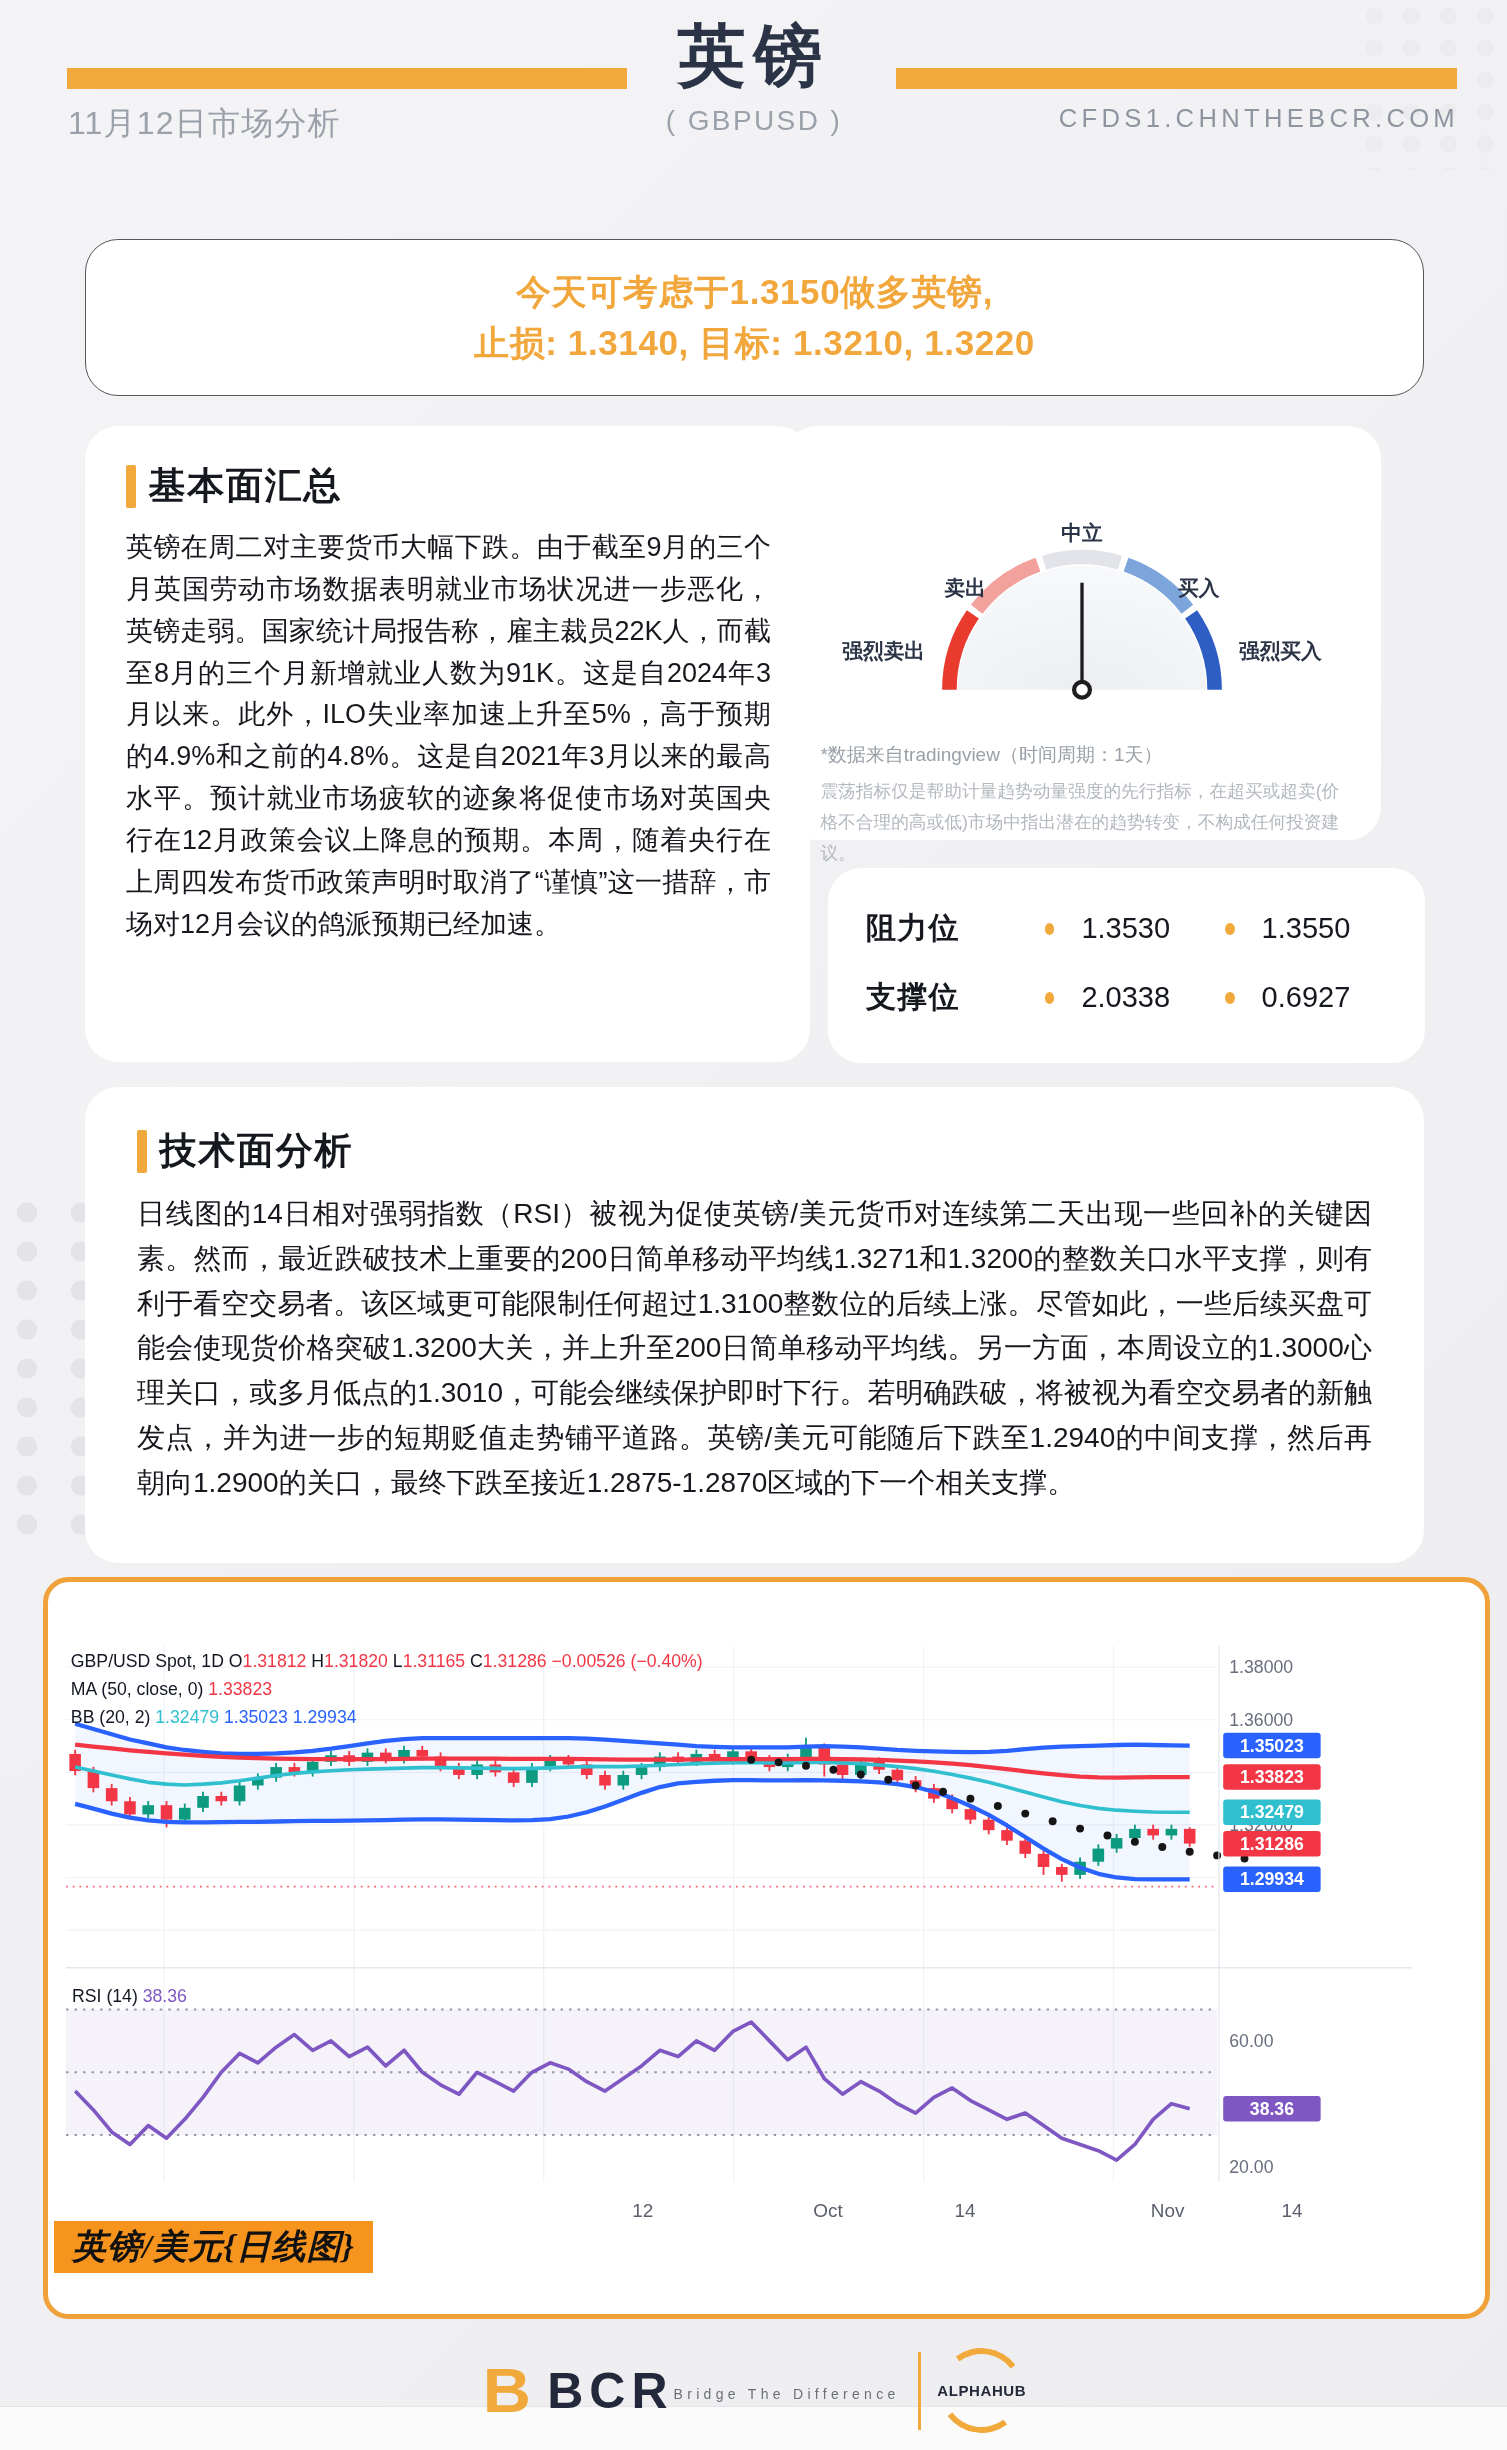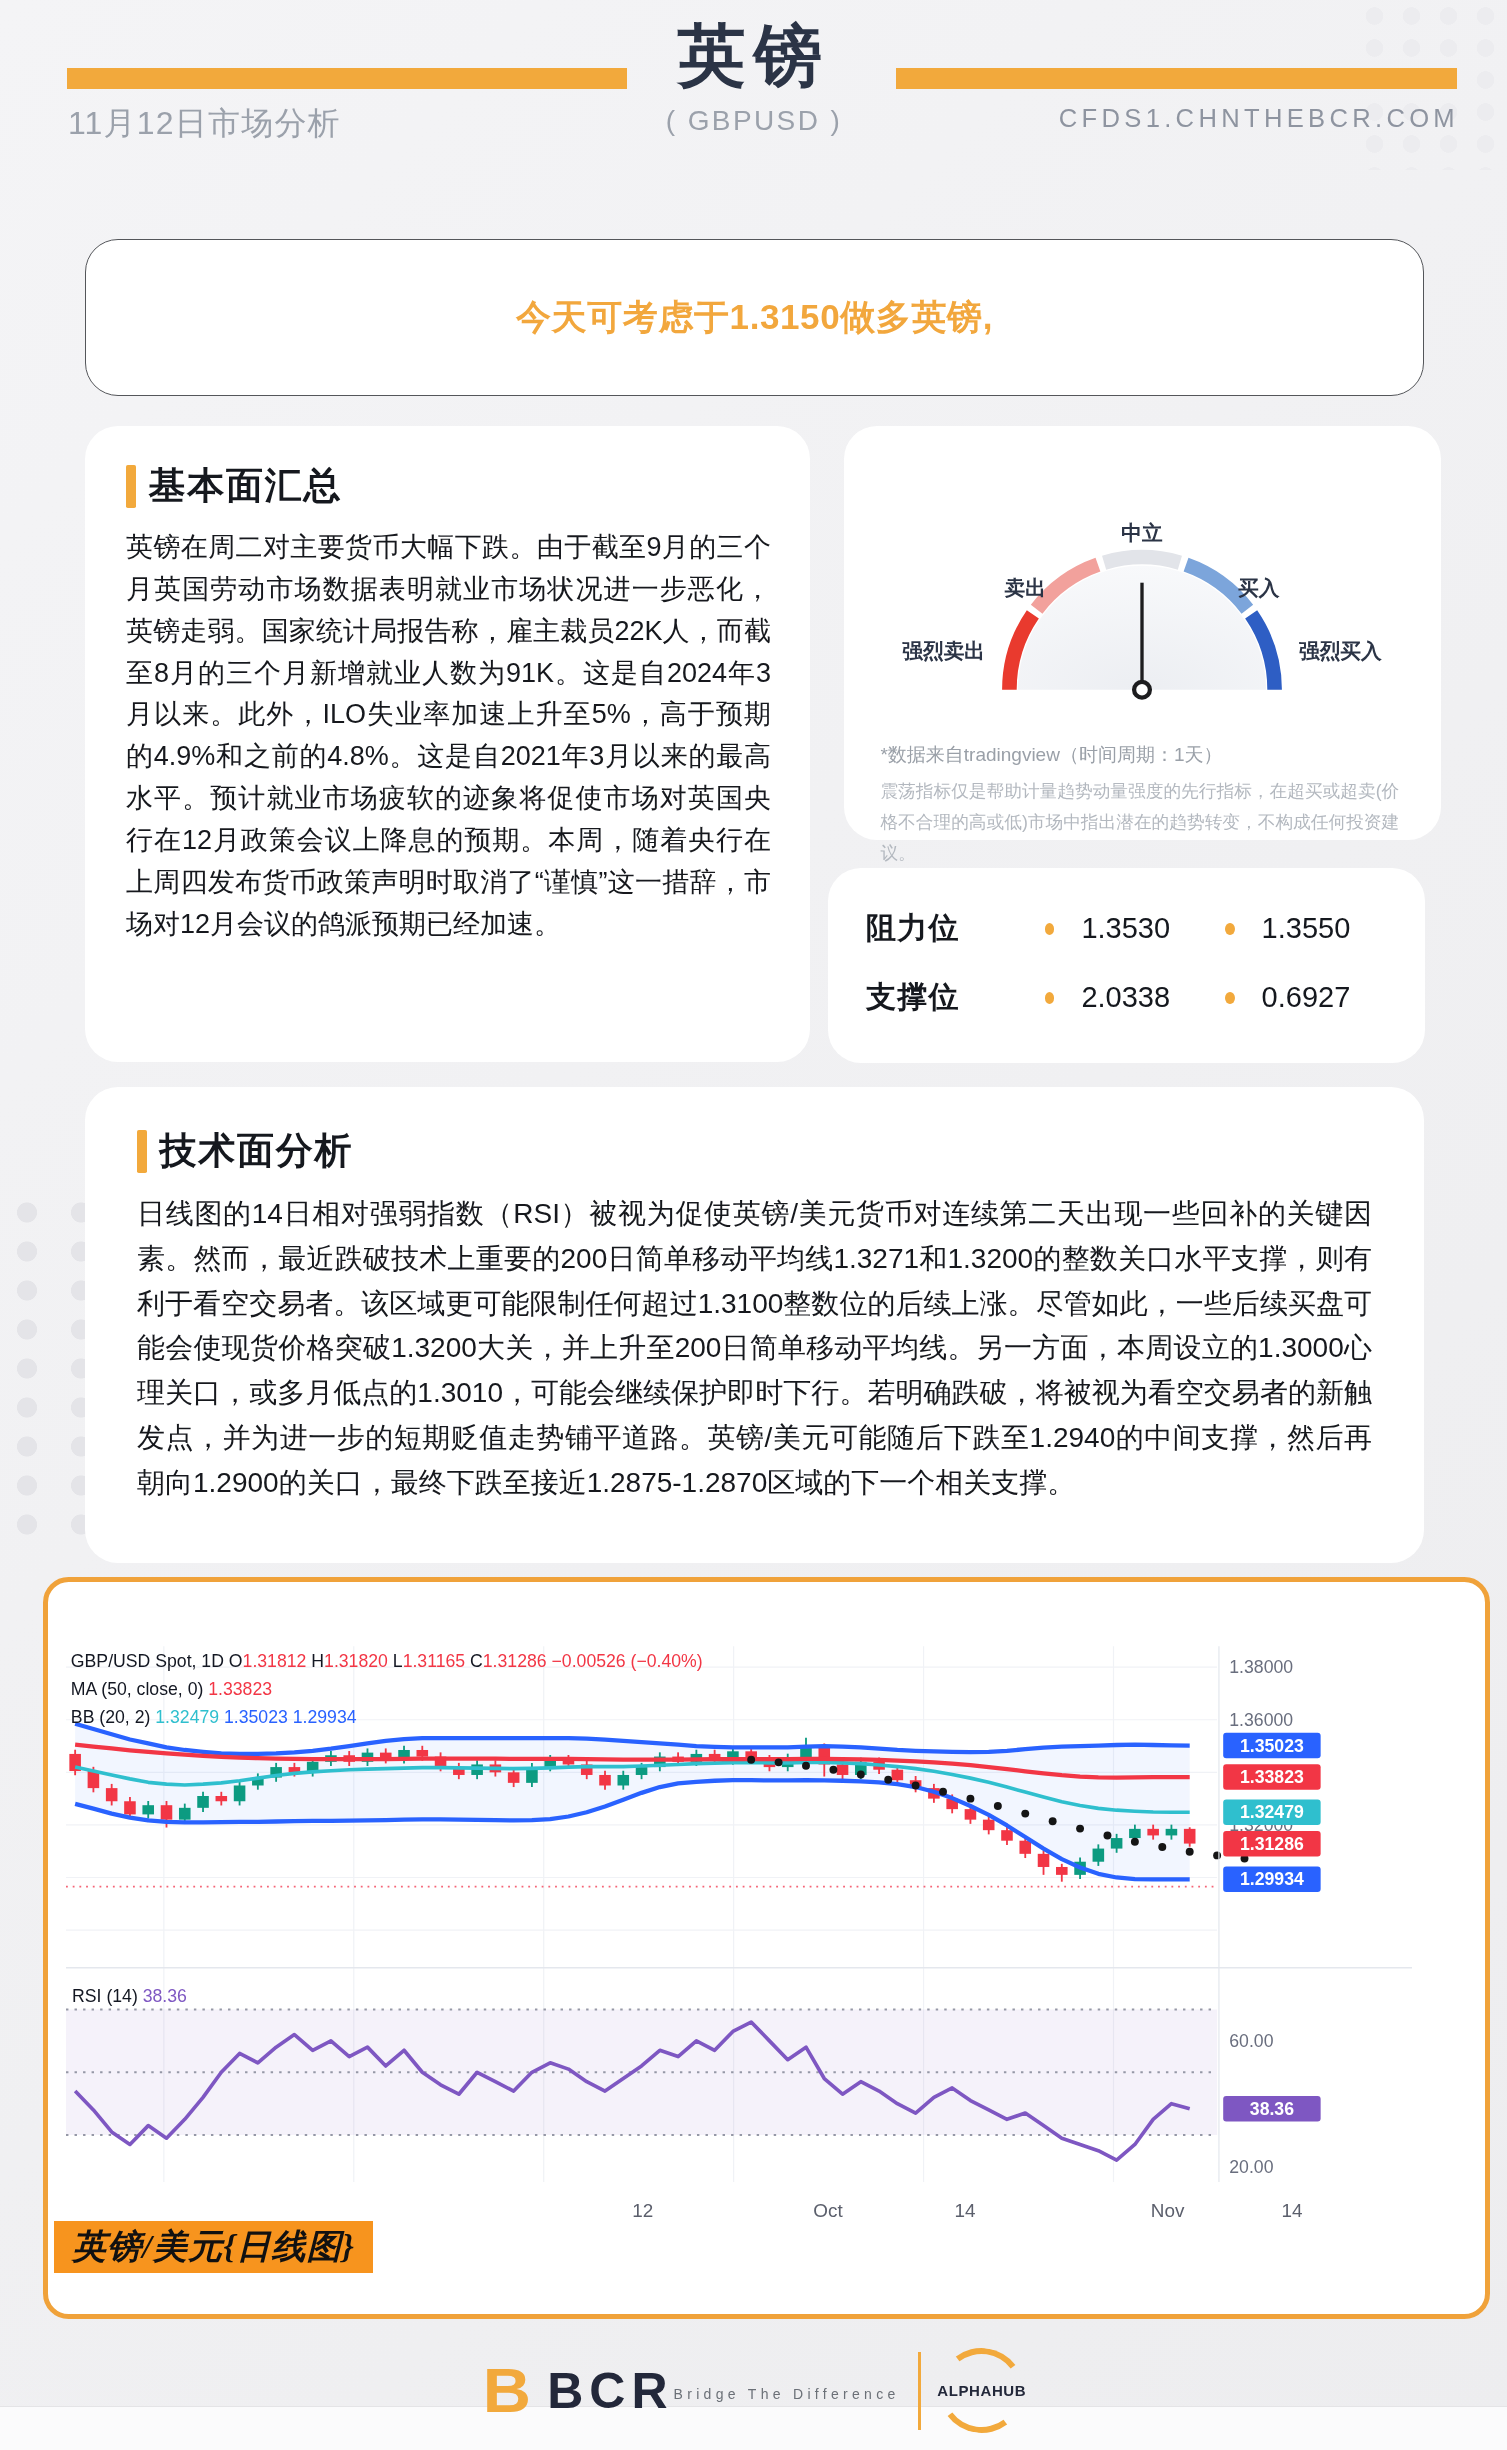--- a/index.html
+++ b/index.html
@@ -25,21 +25,21 @@
            font-size:28px;color:#9BA1AB;letter-spacing:2.4px;}
   .hdr-site{position:absolute;right:49px;top:104px;font-size:25.6px;color:#8E94A0;letter-spacing:4.3px;}
   
   .trade-box{position:absolute;left:85px;top:239px;width:1339px;height:157px;
              background:#fff;border:1.2px solid #54565a;border-radius:33px;
              display:flex;flex-direction:column;justify-content:center;align-items:center;gap:4px;}
   .trade-box div{color:#F2A73D;font-size:35px;font-weight:bold;letter-spacing:0.6px;}
   
   .card{position:absolute;background:#fff;border-radius:33px;}
   .card.fund{left:85px;top:426px;width:725px;height:636px;padding:35px 39px 0 41px;}
-  .card.gauge{left:844px;top:426px;width:597px;height:414px;padding:18px 34px;}
+  .card.gauge{left:784px;top:426px;width:597px;height:414px;padding:18px 34px;}
   .card.levels{left:828px;top:868px;width:597px;height:195px;padding:24px 38px;}
   .card.tech{left:85px;top:1087px;width:1339px;height:476px;padding:39px 52px 0 52px;}
   .sec-head{display:flex;align-items:center;gap:12px;margin-bottom:16px;}
   .sec-head .mark{width:10.4px;height:43px;background:#F2A93C;border-radius:1.8px;flex:0 0 auto;}
   .sec-head .txt{font-size:37px;font-weight:bold;color:#15181e;letter-spacing:1.8px;}
   .fund .body{font-size:27px;line-height:1.55;color:#16181d;text-align:justify;}
   .tech .body{font-size:28px;line-height:1.6;color:#16181d;text-align:justify;}
   
   .gauge-note1{font-size:19px;color:#9aa0a8;margin:3.7px 0 8.5px 2.4px;}
   .gauge-note2{font-size:17.7px;color:#b3b8bf;line-height:1.75;margin-left:2.4px;}
@@ -79,20 +79,21 @@
 
   <div class="hdr-bar left"></div>
   <div class="hdr-bar right"></div>
   <div class="hdr-date">11月12日市场分析</div>
   <div class="hdr-title">英镑</div>
   <div class="hdr-sub">( GBPUSD )</div>
   <div class="hdr-site">CFDS1.CHNTHEBCR.COM</div>
 
   <div class="trade-box">
     <div>今天可考虑于1.3150做多英镑,</div>
+    <div>止损: 1.3140,  目标: 1.3210, 1.3220</div>
   </div>
 
   <div class="card fund">
     <div class="sec-head">
       <div class="mark"></div>
       <div class="txt">基本面汇总</div>
     </div>
     <div class="body">英镑在周二对主要货币大幅下跌。由于截至9月的三个月英国劳动市场数据表明就业市场状况进一步恶化，英镑走弱。国家统计局报告称，雇主裁员22K人，而截至8月的三个月新增就业人数为91K。这是自2024年3月以来。此外，ILO失业率加速上升至5%，高于预期的4.9%和之前的4.8%。这是自2021年3月以来的最高水平。预计就业市场疲软的迹象将促使市场对英国央行在12月政策会议上降息的预期。本周，随着央行在上周四发布货币政策声明时取消了“谨慎”这一措辞，市场对12月会议的鸽派预期已经加速。</div>
   </div>
 

